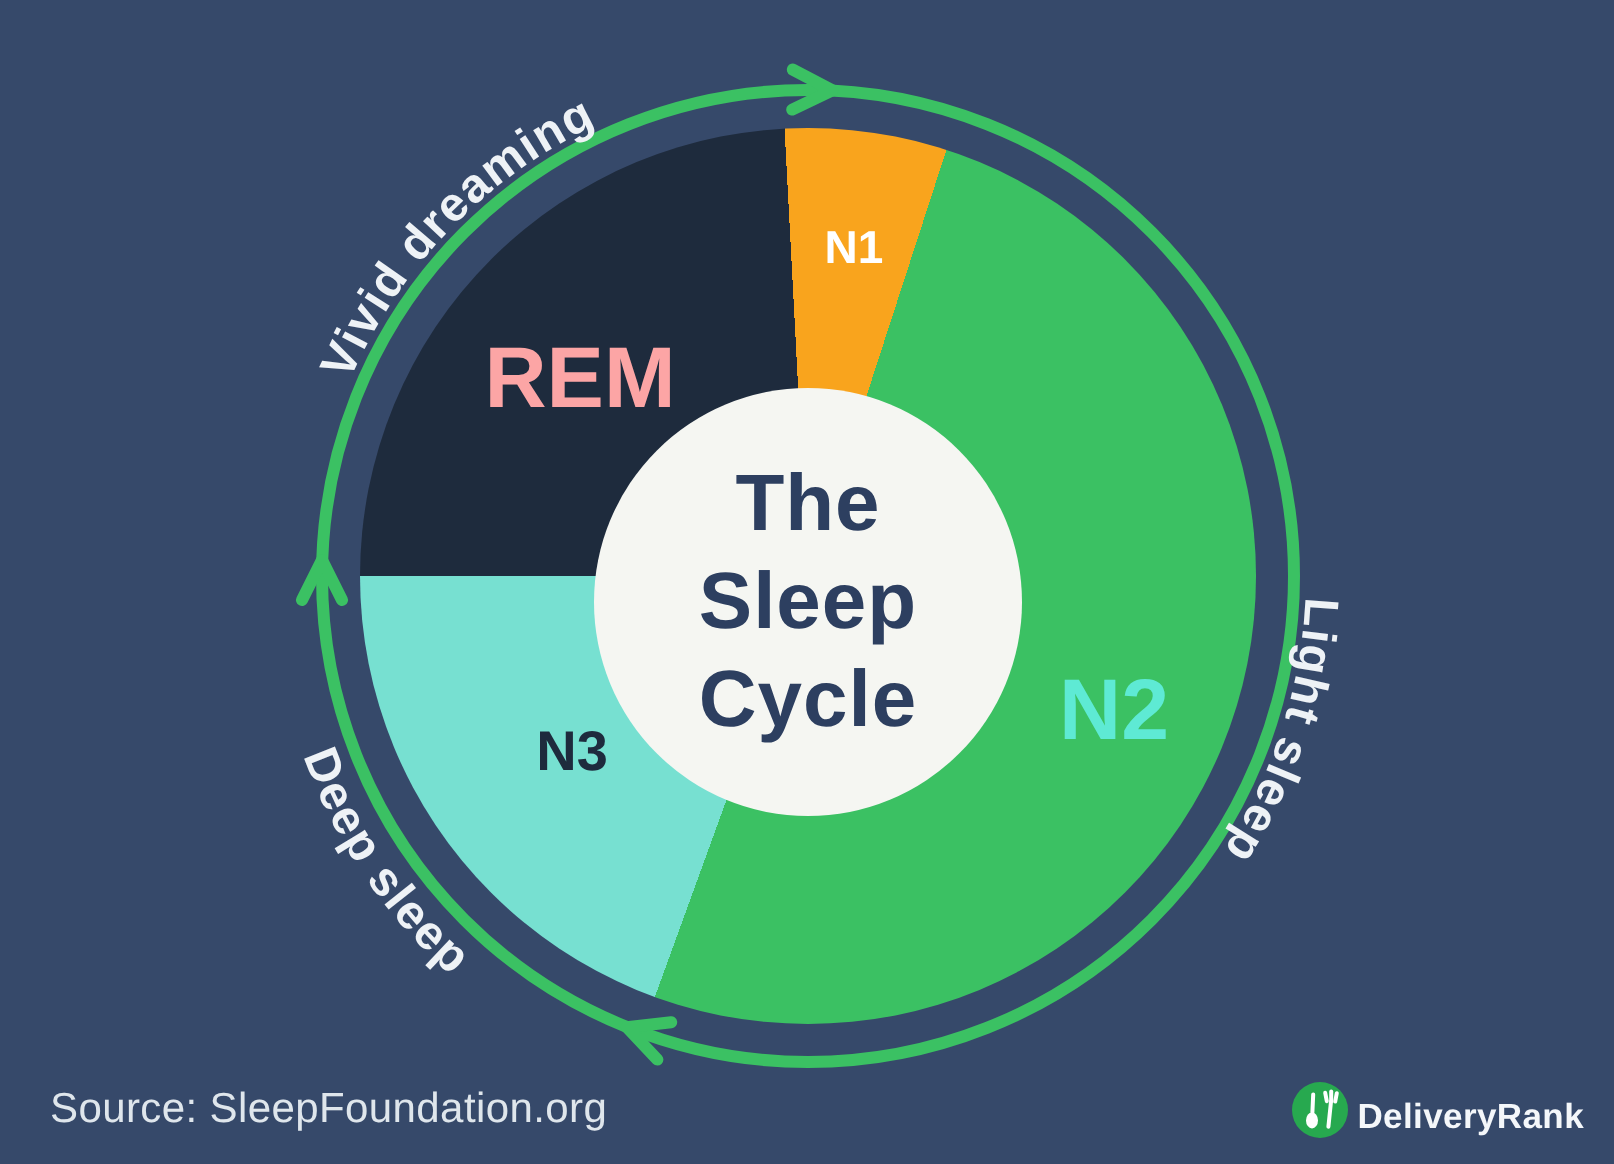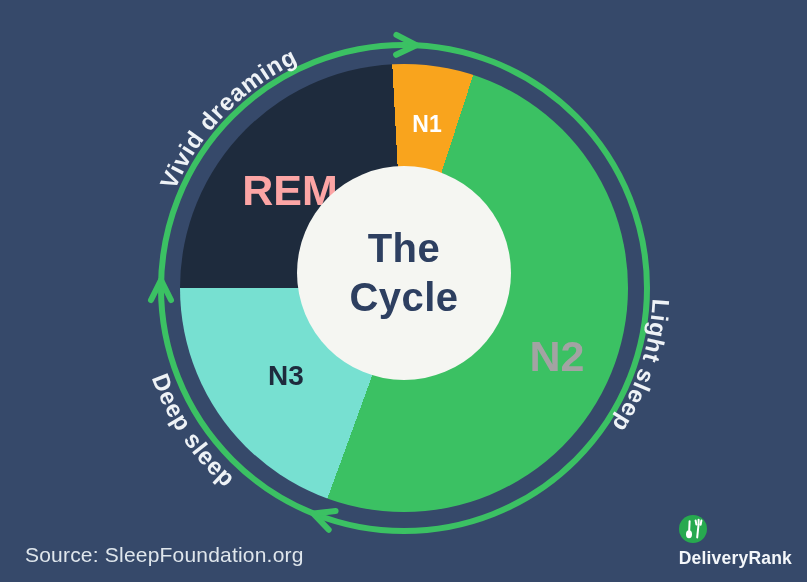--- a/index.html
+++ b/index.html
@@ -1,36 +1,36 @@
 <!DOCTYPE html>
 <html><head>
 <meta charset="utf-8">
 <style>
   html,body{margin:0;padding:0;}
   body{font-family:"Liberation Sans",sans-serif;}
   #canvas{position:relative;width:807px;height:582px;overflow:hidden;background:#36496a;}
 
   
   #donut{position:absolute;left:180px;top:64px;width:448px;height:448px;border-radius:50%;}
-  #center-circle{position:absolute;left:297px;top:166px;width:214px;height:214px;border-radius:50%;
+  #center-circle{position:absolute;left:297px;top:194px;width:214px;height:214px;border-radius:50%;
     display:flex;flex-direction:column;align-items:center;justify-content:center;text-align:center;}
   #center-title{font-size:40px;line-height:49px;font-weight:700;letter-spacing:.5px;}
 
   .seg-label{position:absolute;transform:translate(-50%,-50%);font-weight:700;white-space:nowrap;}
   .seg-label.n1{left:427px;top:124px;font-size:23px;}
   .seg-label.n2{left:557px;top:356px;font-size:43px;}
   .seg-label.n3{left:286px;top:376px;font-size:28px;}
   .seg-label.rem{left:278px;top:190px;font-size:43px;}
 
   #wheel-svg{position:absolute;left:0;top:0;pointer-events:none;}
   text.outer-label{font:700 24px "Liberation Sans",sans-serif;letter-spacing:.8px;}
 
   
   #source{position:absolute;left:25px;bottom:15px;font-size:21px;letter-spacing:.2px;}
-  #brand{position:absolute;right:15px;bottom:13px;display:flex;align-items:flex-start;gap:5px;flex-direction:column;}
+  #brand{position:absolute;right:15px;bottom:13px;display:flex;align-items:flex-end;gap:5px;}
   #brand-name{font-size:17.5px;font-weight:700;letter-spacing:.2px;}
 </style>
 </head>
 <body>
 
 <div id="canvas" style="background: rgb(54, 73, 106);">
 
   <div id="donut" style="background: conic-gradient(from -3deg, rgb(249, 164, 29) 0deg, rgb(249, 164, 29) 21deg, rgb(59, 193, 99) 21deg, rgb(59, 193, 99) 203deg, rgb(119, 224, 209) 203deg, rgb(119, 224, 209) 273deg, rgb(30, 43, 61) 273deg, rgb(30, 43, 61) 360deg);"></div>
 
   <svg id="wheel-svg" width="807" height="582" viewBox="0 0 807 582">
@@ -50,27 +50,28 @@
     </text>
     <text class="outer-label" text-anchor="middle" fill="#eef2f6">
       <textPath href="#arc1" startOffset="50%">Light sleep</textPath>
     </text>
     <text class="outer-label" text-anchor="middle" fill="#eef2f6">
       <textPath href="#arc2" startOffset="50%">Deep sleep</textPath>
     </text>
   </svg>
 
   <div class="seg-label n1" style="color: rgb(255, 255, 255);">N1</div>
-  <div class="seg-label n2" style="color: #a3a3a3;">N2</div>
+  <div class="seg-label n2" style="color: #5eead4;">N2</div>
   <div class="seg-label n3" style="color: rgb(30, 43, 61);">N3</div>
   <div class="seg-label rem" style="color: #fca5a5; margin-left: 12px;">REM</div>
 
   <div id="center-circle" style="background: rgb(245, 246, 242);">
     <div id="center-title" style="color: rgb(45, 63, 96);">
       <div>The</div>
+      <div>Sleep</div>
       <div>Cycle</div>
     </div>
   </div>
 
   <div id="source" style="color: rgb(223, 230, 236);">Source: SleepFoundation.org</div>
 
   <div id="brand">
     <svg width="28" height="28" viewBox="0 0 28 28">
       <circle id="logo-circle" cx="14" cy="14" r="14" fill="#27a94f"></circle>
       <g id="logo-glyphs" stroke-width="2" fill="none" stroke-linecap="round" stroke="#ffffff">

